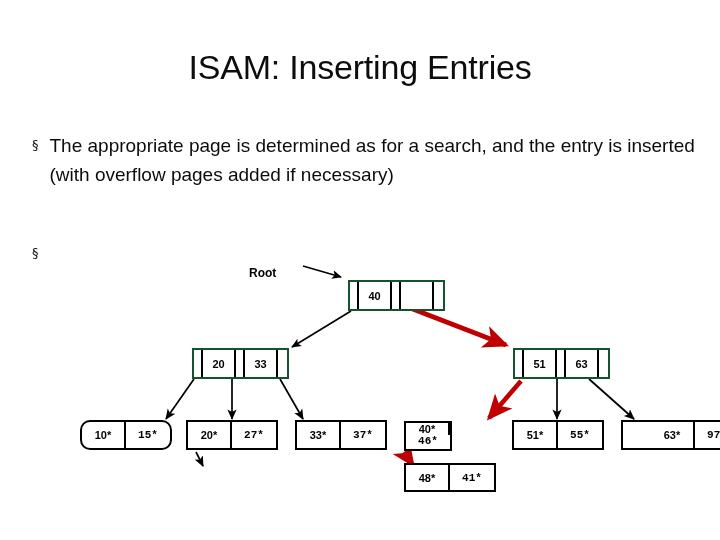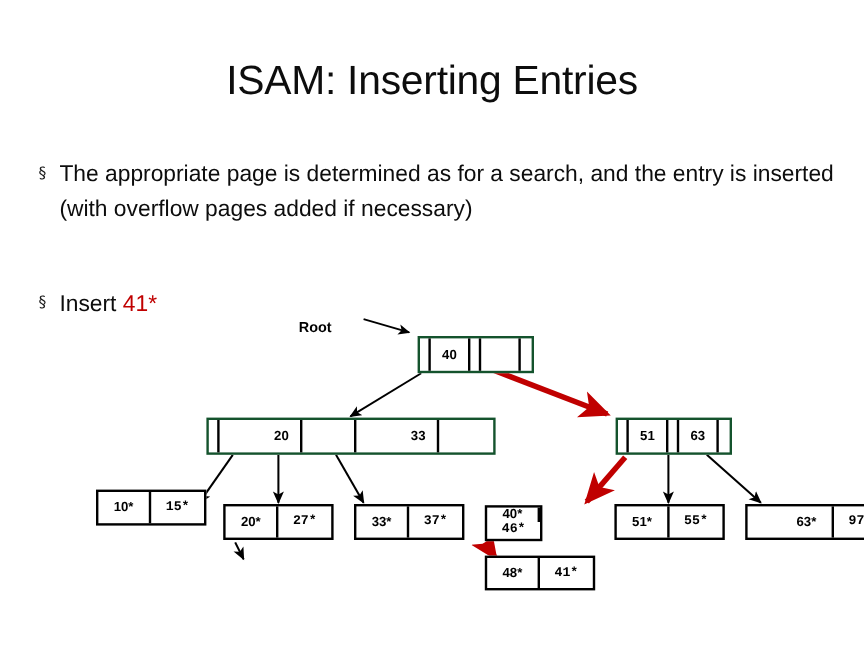--- a/index.html
+++ b/index.html
@@ -59,21 +59,20 @@
 
   <div class="title">ISAM: Inserting Entries</div>
 
   <div class="bullet" id="b1">
     <span class="marker">§</span>
     <span class="btext">The appropriate page is determined as for a search, and the entry is inserted (with overflow pages added if necessary)</span>
   </div>
 
   <div class="bullet" id="b2">
     <span class="marker">§</span>
-    <span class="btext"><span>Insert </span><span class="red">41*</span></span>
   </div>
 
   <svg class="edges" viewBox="0 0 720 540">
     <defs>
       <marker id="ahB" markerWidth="7" markerHeight="7" refX="5.6" refY="3" orient="auto">
         <path d="M0,0.3 L6.2,3 L0,5.7 L1.5,3 z" fill="#000"></path>
       </marker>
       <marker id="ahR" markerWidth="6.2" markerHeight="6.2" refX="4.9" refY="2.7" orient="auto">
         <path d="M0,0.2 L5.6,2.7 L0,5.2 L1.4,2.7 z" fill="#c00000"></path>
       </marker>
@@ -102,37 +101,37 @@
   <div class="rootlabel" style="left:249px;top:266px;">Root</div>
 
   <div class="node" id="rootnode" style="left:348px;top:280px;height:31px;">
     <div class="cell ptr"></div>
     <div class="cell key">40</div>
     <div class="cell ptr"></div>
     <div class="cell key"></div>
     <div class="cell ptr"></div>
   </div>
 
-  <div class="node" style="left:172px;top:348px;height:31px;gap:36px;">
+  <div class="node" style="left:192px;top:348px;height:31px;">
     <div class="cell ptr"></div>
     <div class="cell key">20</div>
     <div class="cell ptr"></div>
     <div class="cell key">33</div>
     <div class="cell ptr"></div>
   </div>
 
   <div class="node" style="left:513px;top:348px;height:31px;">
     <div class="cell ptr"></div>
     <div class="cell key">51</div>
     <div class="cell ptr"></div>
     <div class="cell key">63</div>
     <div class="cell ptr"></div>
   </div>
 
-  <div class="leaf" style="left:80px;top:408px;height:30px;">
+  <div class="leaf" style="left:80px;top:420px;height:30px;border-radius:10px;">
     <div class="lcell">10*</div>
     <div class="lcell">15*</div>
   </div>
   <div class="leaf" style="left:186px;top:420px;height:30px;">
     <div class="lcell">20*</div>
     <div class="lcell">27*</div>
   </div>
   <div class="leaf" style="left:295px;top:420px;height:30px;">
     <div class="lcell">33*</div>
     <div class="lcell">37*</div>

